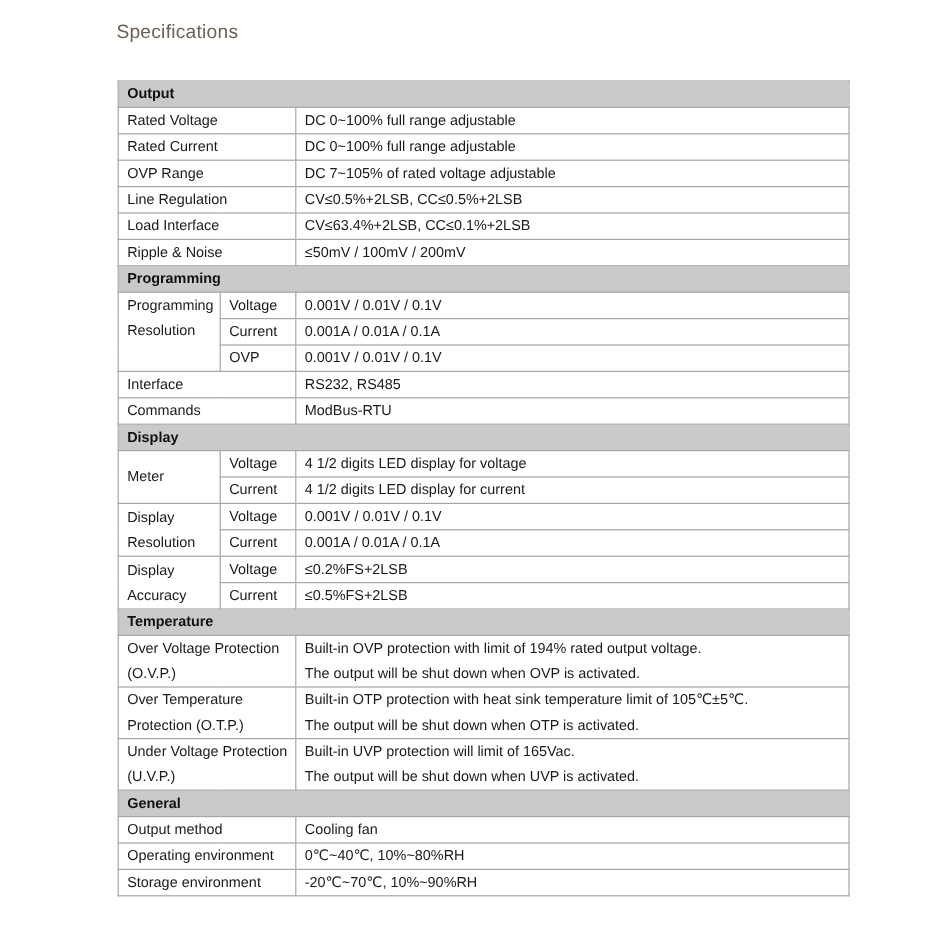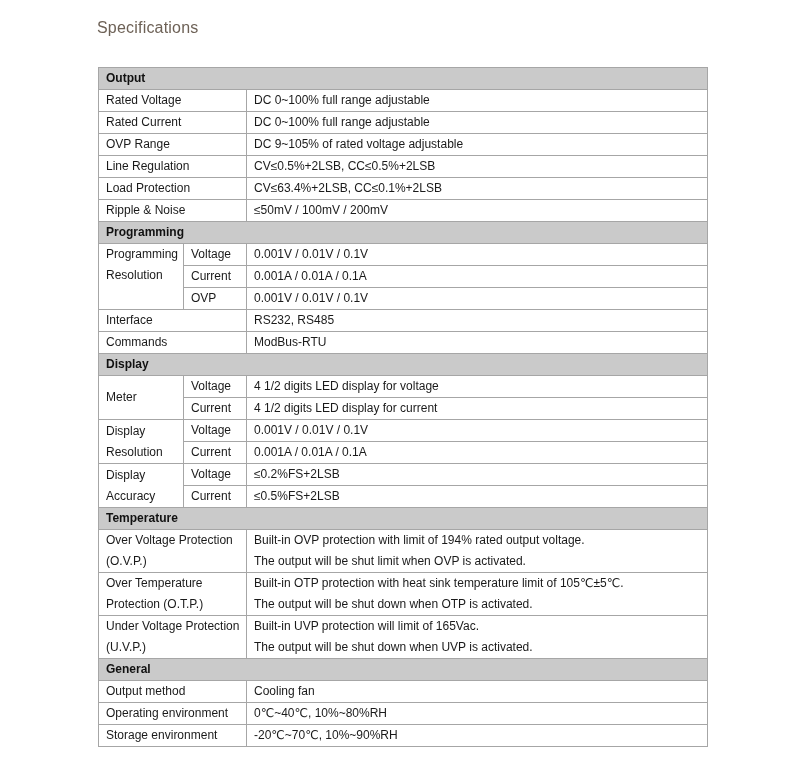--- a/index.html
+++ b/index.html
@@ -51,28 +51,28 @@
     <tr>
       <td colspan="2">Rated Voltage</td>
       <td>DC 0~100% full range adjustable</td>
     </tr>
     <tr>
       <td colspan="2">Rated Current</td>
       <td>DC 0~100% full range adjustable</td>
     </tr>
     <tr>
       <td colspan="2">OVP Range</td>
-      <td>DC 9~105% of rated voltage adjustable</td>
+      <td>DC 7~105% of rated voltage adjustable</td>
     </tr>
     <tr>
       <td colspan="2">Line Regulation</td>
       <td>CV≤0.5%+2LSB, CC≤0.5%+2LSB</td>
     </tr>
     <tr>
-      <td colspan="2">Load Protection</td>
+      <td colspan="2">Load Interface</td>
       <td>CV≤63.4%+2LSB, CC≤0.1%+2LSB</td>
     </tr>
     <tr>
       <td colspan="2">Ripple &amp; Noise</td>
       <td>≤50mV / 100mV / 200mV</td>
     </tr>
 
     <tr class="sec">
       <td colspan="3">Programming</td>
     </tr>
@@ -143,21 +143,21 @@
     <tr class="sec">
       <td colspan="3">Temperature</td>
     </tr>
     <tr>
       <td colspan="2">
         <span class="line">Over Voltage Protection</span>
         <span class="line">(O.V.P.)</span>
       </td>
       <td>
         <span class="line">Built-in OVP protection with limit of 194% rated output voltage.</span>
-        <span class="line">The output will be shut limit when OVP is activated.</span>
+        <span class="line">The output will be shut down when OVP is activated.</span>
       </td>
     </tr>
     <tr>
       <td colspan="2">
         <span class="line">Over Temperature</span>
         <span class="line">Protection (O.T.P.)</span>
       </td>
       <td>
         <span class="line">Built-in OTP protection with heat sink temperature limit of 105℃±5℃.</span>
         <span class="line">The output will be shut down when OTP is activated.</span>

